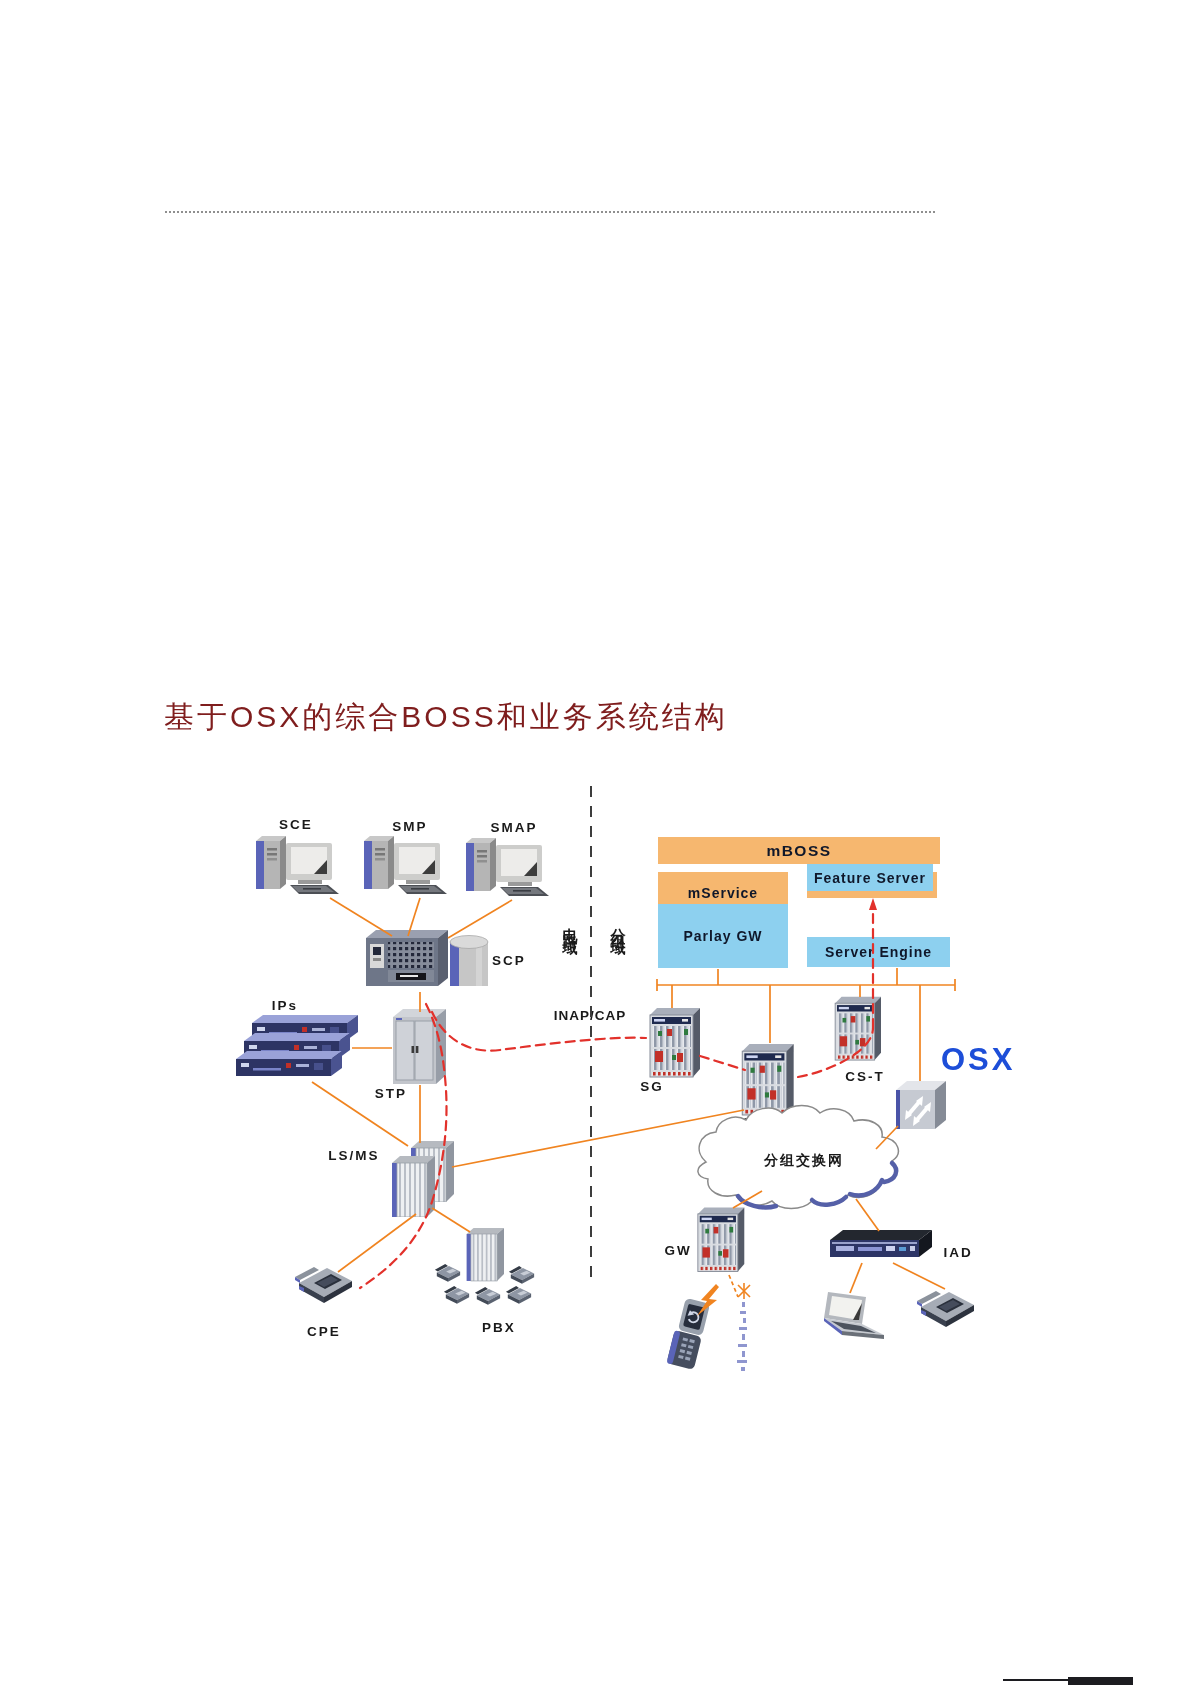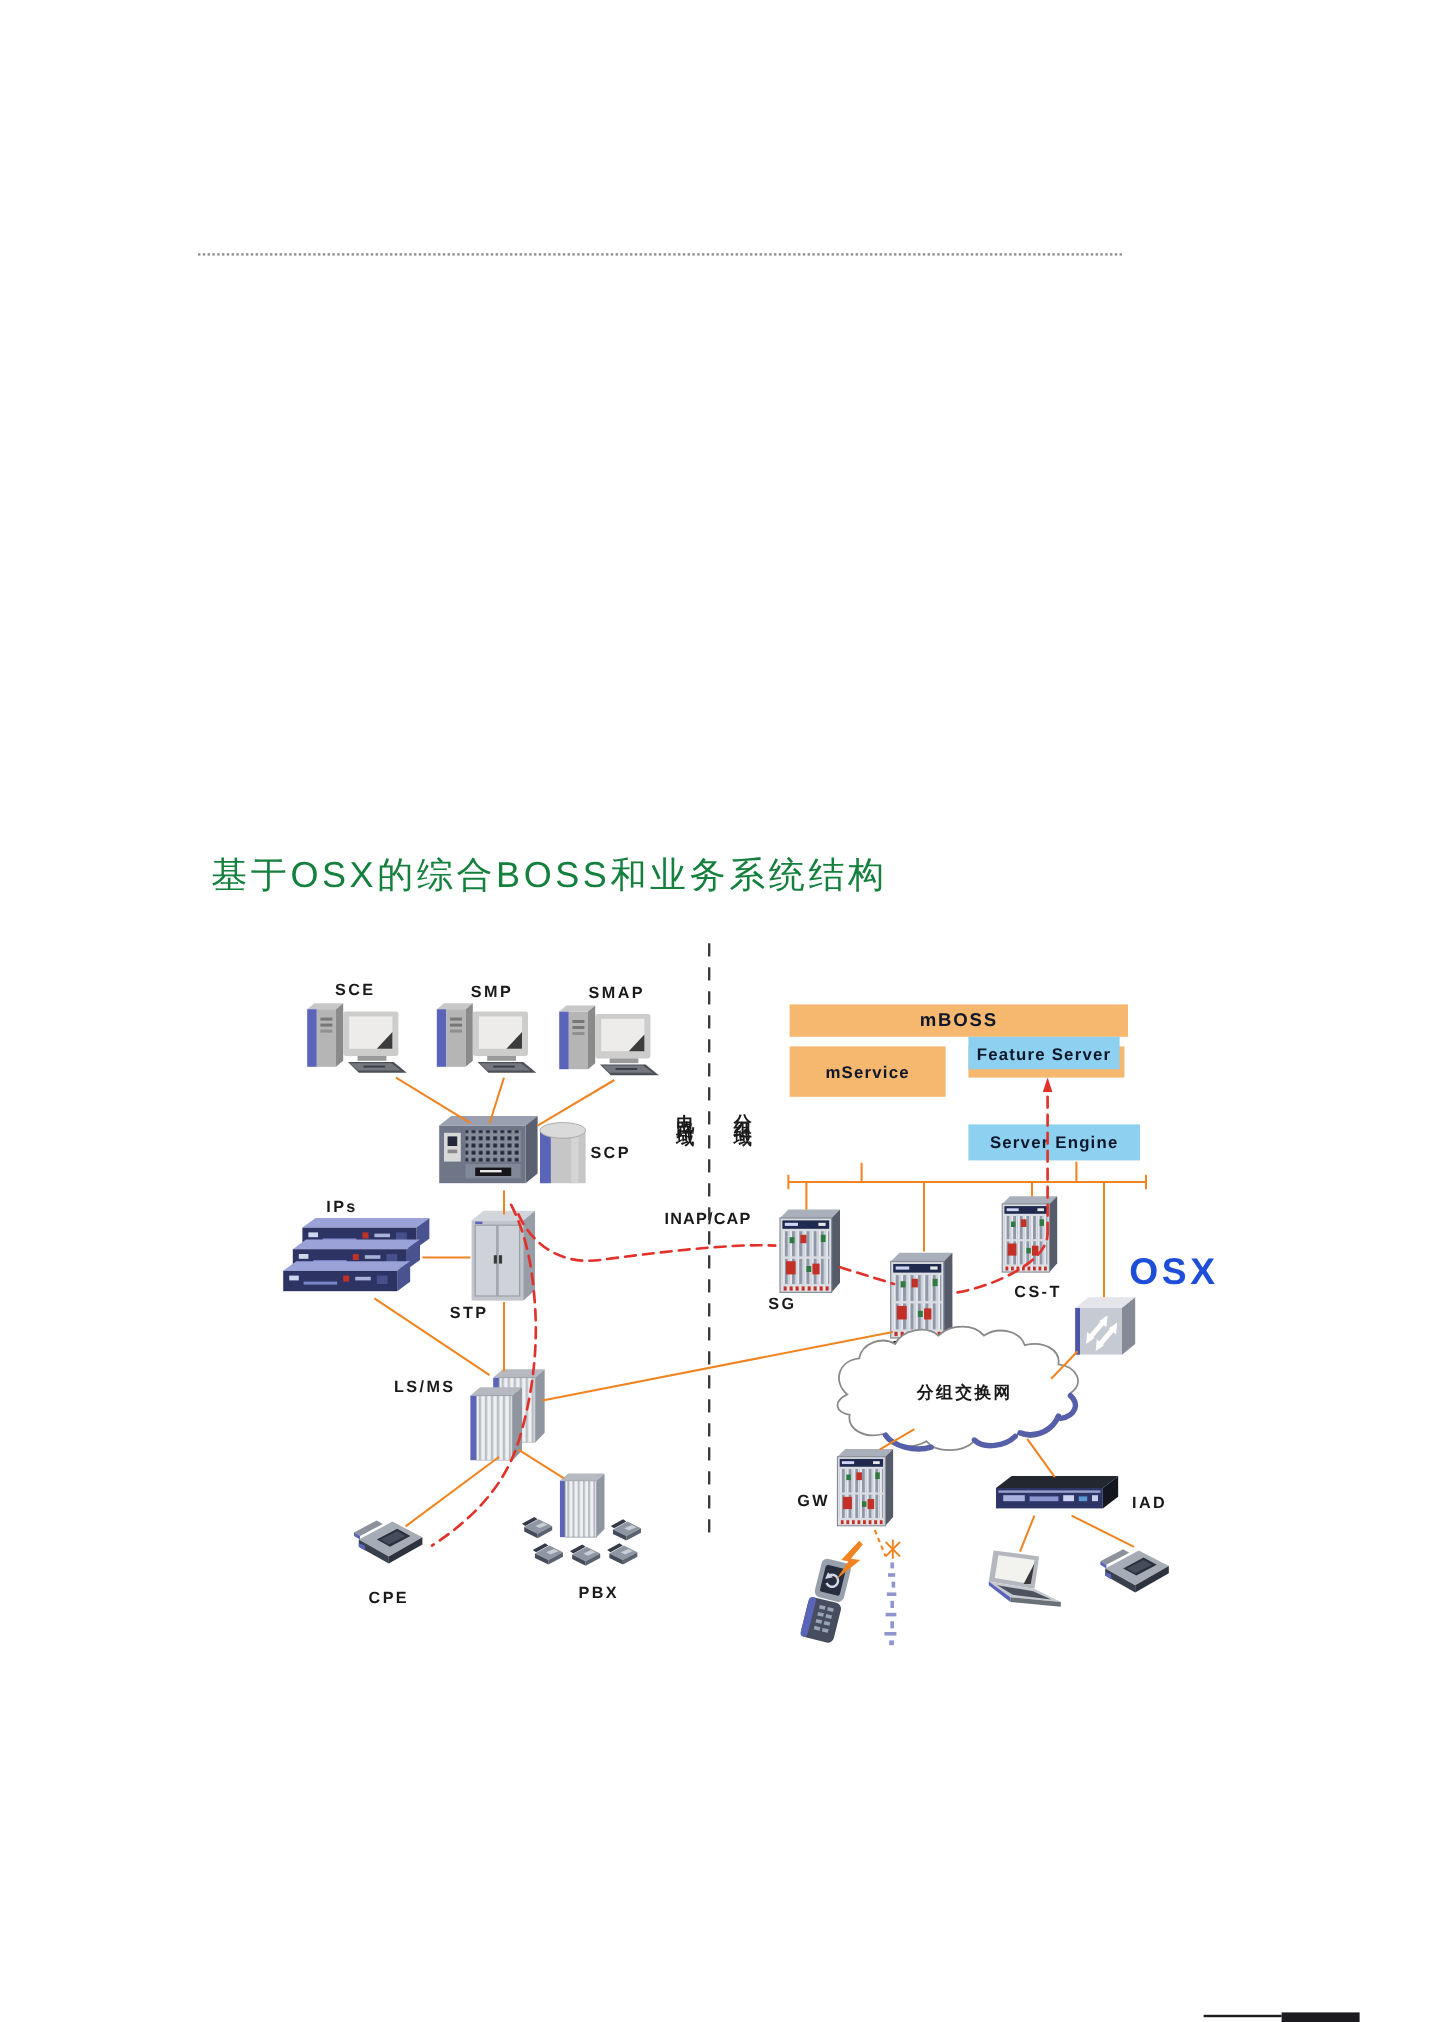--- a/index.html
+++ b/index.html
@@ -1,21 +1,21 @@
 <!DOCTYPE html>
 <html><head>
 <meta charset="utf-8">
 <style>
   html,body{margin:0;padding:0;background:#fff;}
   .page{position:relative;width:1192px;height:1685px;background:#ffffff;overflow:hidden;
         font-family:"Liberation Sans",sans-serif;}
   .divider{position:absolute;left:165px;top:211px;width:770px;height:0;
            border-top:2px dotted #8f8f8f;}
-  .title{position:absolute;left:164px;top:697px;margin:12px;font-size:30px;font-weight:normal;
-         color:#15803d;letter-spacing:3px;white-space:nowrap;
+  .title{position:absolute;left:164px;top:697px;margin:0;font-size:30px;font-weight:normal;
+         color:#7f1d1d;letter-spacing:3px;white-space:nowrap;
          font-family:"Liberation Sans",sans-serif;}
   .lbl{position:absolute;font-weight:bold;font-size:13.5px;color:#1a1a1a;
        letter-spacing:2px;white-space:nowrap;}
   .ctr{transform:translateX(-50%);}
   .vtext{writing-mode:vertical-rl;letter-spacing:6px;font-size:15px;}
   .osx-lbl{font-size:31px;color:#1d4ed8;letter-spacing:3px;}
   .cloud-lbl{font-size:14px;letter-spacing:2px;}
   .inap-lbl{letter-spacing:1px;}
   .box{position:absolute;display:flex;align-items:center;justify-content:center;
        font-weight:bold;font-size:14px;color:#0f172a;letter-spacing:1px;}
@@ -279,20 +279,21 @@
     </svg>
   <div class="lbl ctr" style="left:499px;top:1320px">PBX</div>
 
   <div class="lbl vtext" style="left:560px;top:916px">电路域</div>
   <div class="lbl vtext" style="left:608px;top:916px">分组域</div>
   <div class="lbl ctr inap-lbl" style="left:590px;top:1008px">INAP/CAP</div>
 
   <div class="box box-orange mboss-box" style="left:658px;top:837px;width:282px;height:27px">mBOSS</div>
   <div class="box box-orange" style="left:658px;top:872px;width:130px;height:42px">mService</div>
   <div class="box box-orange" style="left:807px;top:872px;width:130px;height:26px">PPS</div>
+  <div class="box box-blue" style="left:658px;top:904px;width:130px;height:64px">Parlay GW</div>
   <div class="box box-blue" style="left:807px;top:864px;width:126px;height:27px">Feature Server</div>
   <div class="box box-blue" style="left:807px;top:937px;width:143px;height:30px">Server Engine</div>
 
   <svg class="node" style="left:648px;top:1006px" width="56" height="72">
       <use href="#rack"></use>
     </svg>
   <svg class="node" style="left:740px;top:1042px" width="58" height="74">
       <use href="#rack"></use>
     </svg>
   <svg class="node" style="left:831px;top:995px" width="56" height="66">

